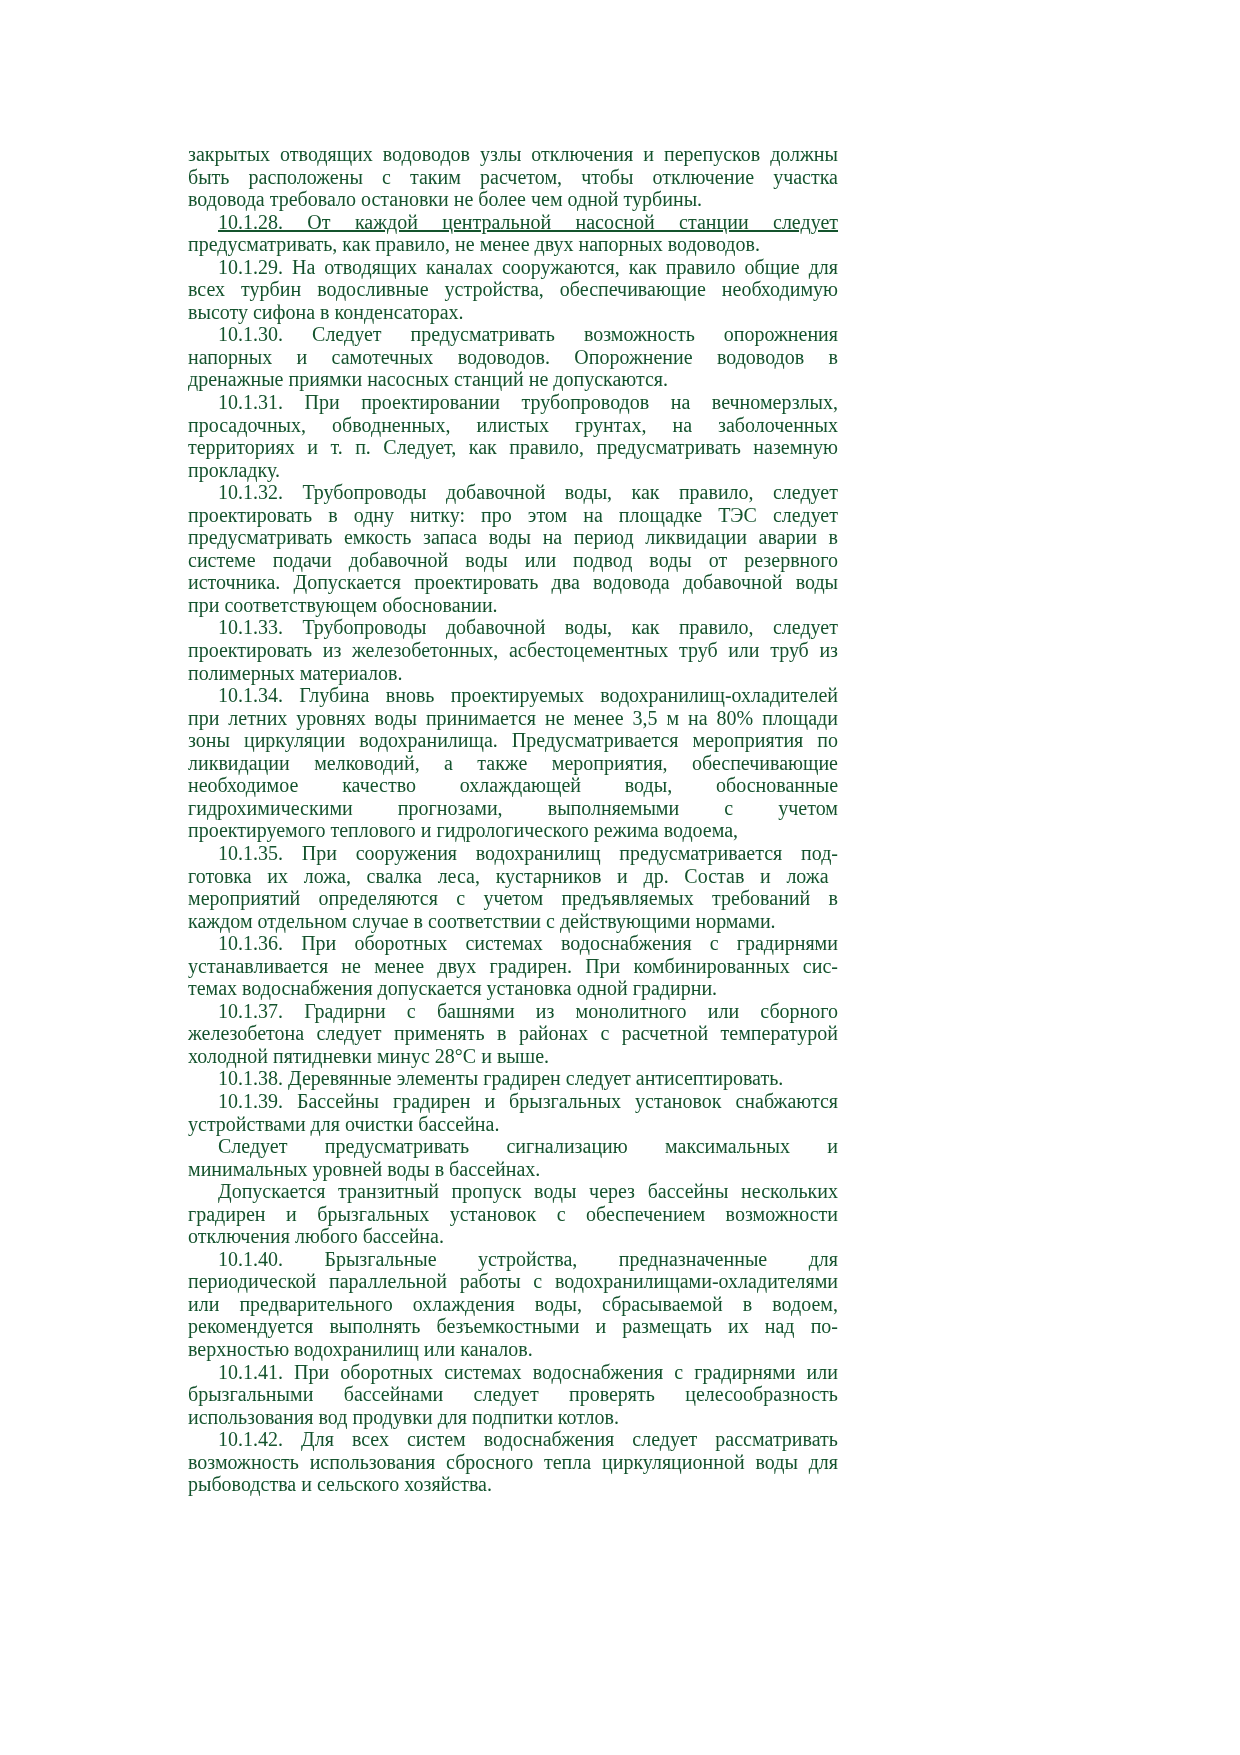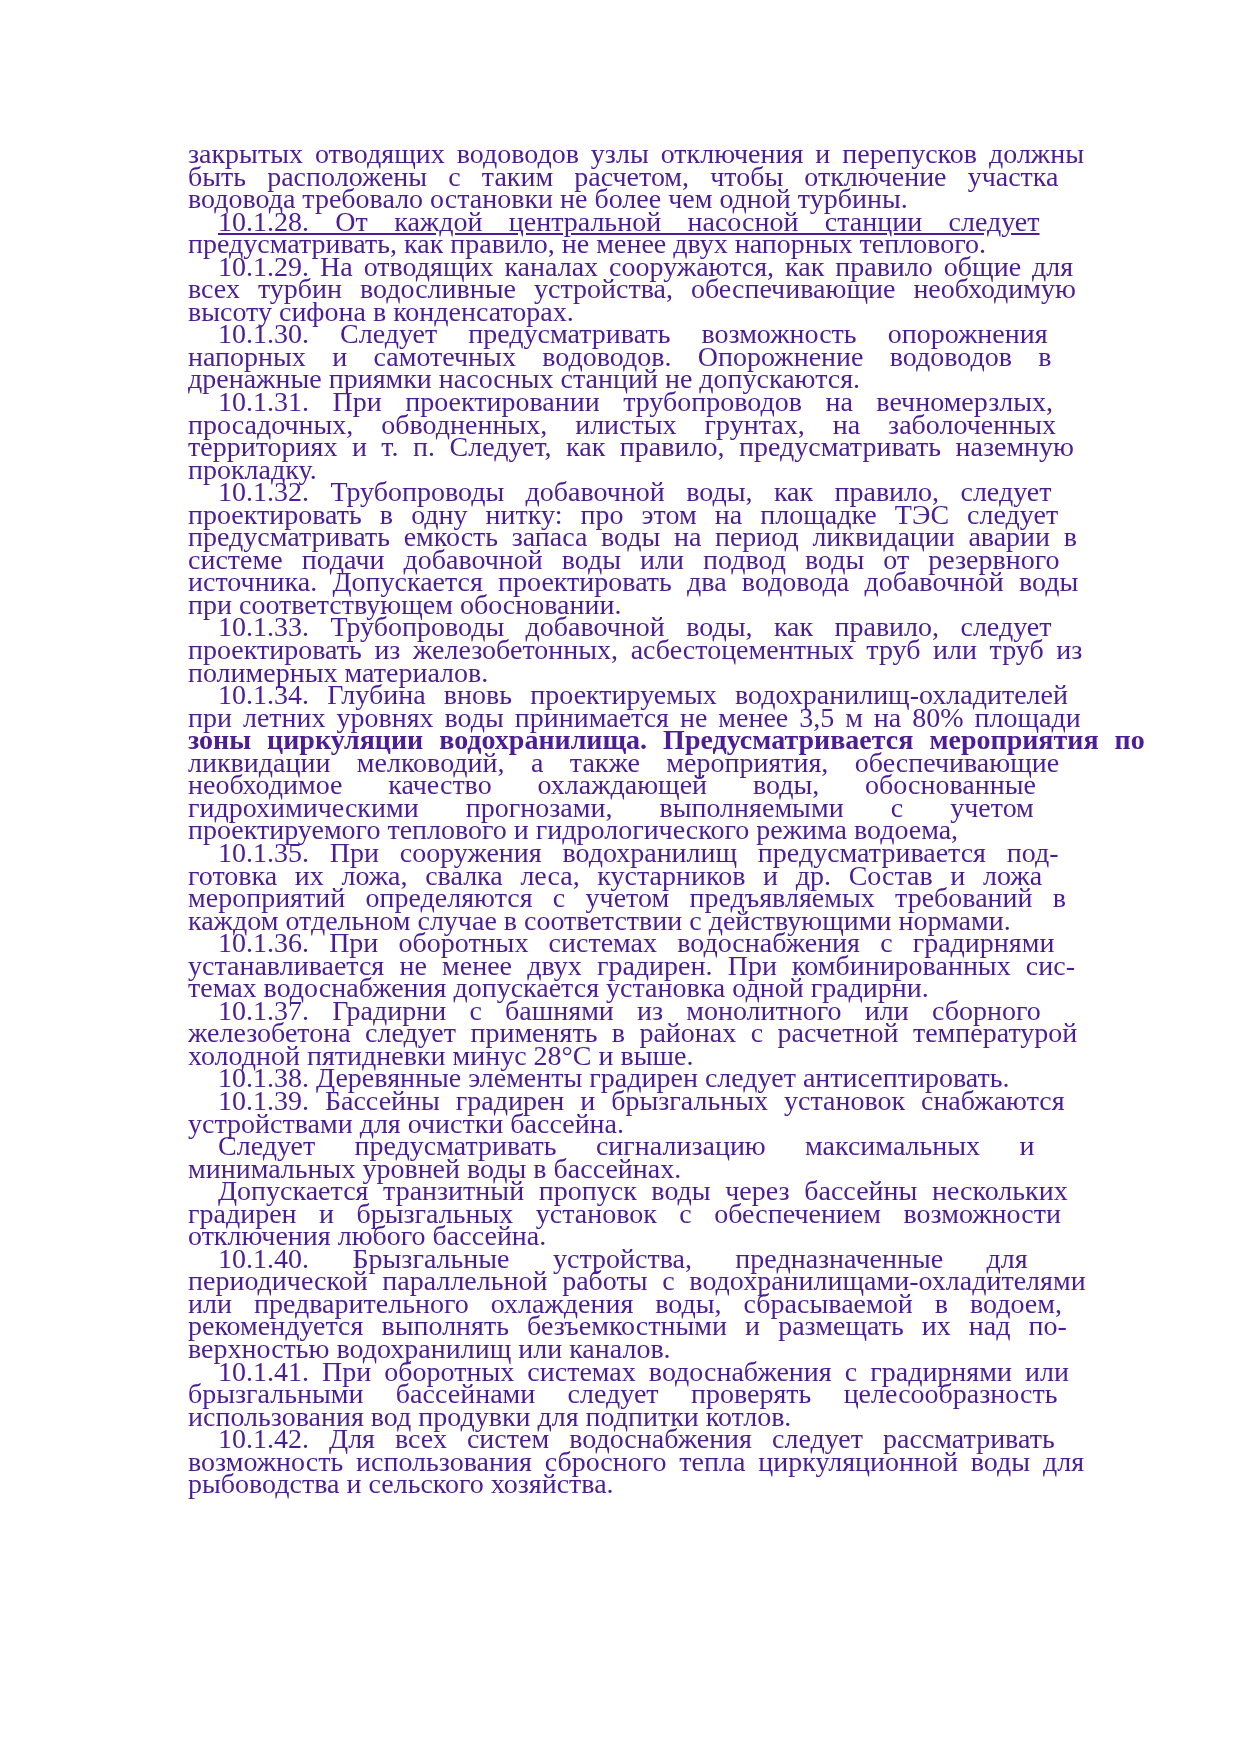--- a/index.html
+++ b/index.html
@@ -11,23 +11,23 @@
       width: 1240px;
       height: 1755px;
       position: relative;
       overflow: hidden;
     }
     .page {
       position: absolute;
       left: 188px;
       top: 143px;
       width: 650px;
-      color: #4c1d95;
+      color: #14532d;
       font-family: "Liberation Serif", "DejaVu Serif", serif;
-      font-size: 28px;
+      font-size: 20px;
       line-height: 22.55px;
     }
     .para {
       margin: 0;
       padding: 0;
     }
     .line {
       display: block;
       white-space: nowrap;
       text-align: justify;
@@ -46,21 +46,21 @@
 <body>
 
 <div class="page" id="page">
     <div class="para">
       <span class="line" style="white-space: nowrap; text-align: left; text-align-last: left; word-spacing: 5px;">закрытых отводящих водоводов узлы отключения и перепусков должны</span>
       <span class="line" style="white-space: nowrap; text-align: left; text-align-last: left; word-spacing: 14.12px;">быть расположены с таким расчетом, чтобы отключение участка</span>
       <span class="line last">водовода требовало остановки не более чем одной турбины.</span>
     </div>
     <div class="para">
       <span class="line indent" style="white-space: nowrap; text-align: left; text-align-last: left; word-spacing: 19.37px; text-decoration: underline;">10.1.28. От каждой центральной насосной станции следует</span>
-      <span class="line last">предусматривать, как правило, не менее двух напорных теплового.</span>
+      <span class="line last">предусматривать, как правило, не менее двух напорных водоводов.</span>
     </div>
     <div class="para">
       <span class="line indent" style="white-space: nowrap; text-align: left; text-align-last: left; word-spacing: 4.01px;">10.1.29. На отводящих каналах сооружаются, как правило общие для</span>
       <span class="line" style="white-space: nowrap; text-align: left; text-align-last: left; word-spacing: 11.02px;">всех турбин водосливные устройства, обеспечивающие необходимую</span>
       <span class="line last">высоту сифона в конденсаторах.</span>
     </div>
     <div class="para">
       <span class="line indent" style="white-space: nowrap; text-align: left; text-align-last: left; word-spacing: 24.04px;">10.1.30. Следует предусматривать возможность опорожнения</span>
       <span class="line" style="white-space: nowrap; text-align: left; text-align-last: left; word-spacing: 19.36px;">напорных и самотечных водоводов. Опорожнение водоводов в</span>
       <span class="line last">дренажные приямки насосных станций не допускаются.</span>
@@ -80,21 +80,21 @@
       <span class="line last">при соответствующем обосновании.</span>
     </div>
     <div class="para">
       <span class="line indent" style="white-space: nowrap; text-align: left; text-align-last: left; word-spacing: 14.38px;">10.1.33. Трубопроводы добавочной воды, как правило, следует</span>
       <span class="line" style="white-space: nowrap; text-align: left; text-align-last: left; word-spacing: 5.61px;">проектировать из железобетонных, асбестоцементных труб или труб из</span>
       <span class="line last">полимерных материалов.</span>
     </div>
     <div class="para">
       <span class="line indent" style="white-space: nowrap; text-align: left; text-align-last: left; word-spacing: 11.26px;">10.1.34. Глубина вновь проектируемых водохранилищ-охладителей</span>
       <span class="line" style="white-space: nowrap; text-align: left; text-align-last: left; word-spacing: 3.95px;">при летних уровнях воды принимается не менее 3,5 м на 80% площади</span>
-      <span class="line" style="white-space: nowrap; text-align: left; text-align-last: left; word-spacing: 9px; font-weight: bold;">зоны циркуляции водохранилища. Предусматривается мероприятия по</span>
+      <span class="line" style="white-space: nowrap; text-align: left; text-align-last: left; word-spacing: 9px;">зоны циркуляции водохранилища. Предусматривается мероприятия по</span>
       <span class="line" style="white-space: nowrap; text-align: left; text-align-last: left; word-spacing: 19.42px;">ликвидации мелководий, а также мероприятия, обеспечивающие</span>
       <span class="line" style="white-space: nowrap; text-align: left; text-align-last: left; word-spacing: 38.83px;">необходимое качество охлаждающей воды, обоснованные</span>
       <span class="line" style="white-space: nowrap; text-align: left; text-align-last: left; word-spacing: 40.1px;">гидрохимическими прогнозами, выполняемыми с учетом</span>
       <span class="line last">проектируемого теплового и гидрологического режима водоема,</span>
     </div>
     <div class="para">
       <span class="line indent" style="white-space: nowrap; text-align: left; text-align-last: left; word-spacing: 13.76px;">10.1.35. При сооружения водохранилищ предусматривается под-</span>
       <span class="line" style="white-space: nowrap; text-align: left; text-align-last: left; word-spacing: 10.68px;">готовка их ложа, свалка леса, кустарников и др. Состав и ложа</span>
       <span class="line" style="white-space: nowrap; text-align: left; text-align-last: left; word-spacing: 13.31px;">мероприятий определяются с учетом предъявляемых требований в</span>
       <span class="line last">каждом отдельном случае в соответствии с действующими нормами.</span>

